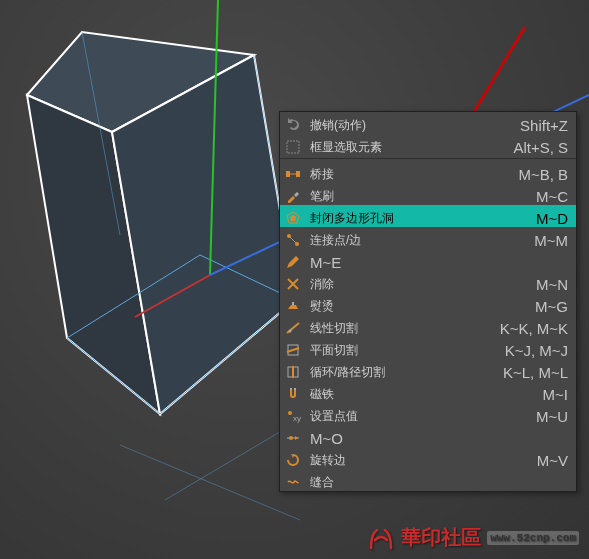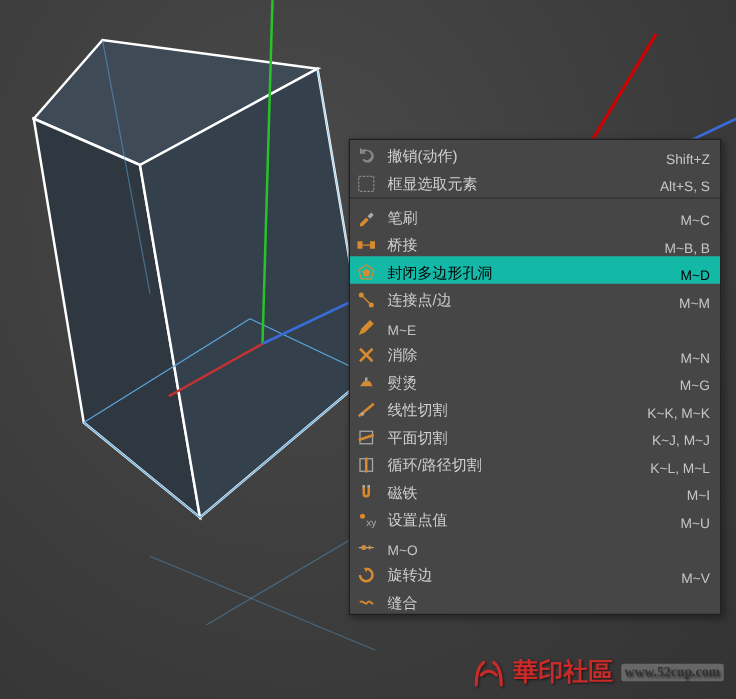--- a/index.html
+++ b/index.html
@@ -37,21 +37,21 @@
     color: #000;
   }
   .menu-item .icon {
     width: 18px; height: 18px;
     margin-right: 8px;
     display: flex; align-items: center; justify-content: center;
     flex-shrink: 0;
     margin-top: 18px;
   }
   .menu-item .label { flex: 1; }
-  .menu-item .shortcut { color: #c5c5c5; font-size: 11px; }
+  .menu-item .shortcut { color: #c5c5c5; font-size: 15px; }
   .menu-item.highlighted .shortcut { color: #000; }
   .menu-sep {
     height: 1px;
     background: #2f2f2f;
     margin: 2px 0;
   }
   .watermark {
     position: absolute;
     right: 10px; bottom: 8px;
     color: #c92a2a;
@@ -61,20 +61,21 @@
     display: flex; align-items: center; gap: 6px;
     text-shadow: 1px 1px 2px rgba(0,0,0,.6);
     text-align: right;
   }
   .watermark .sub {
     font-size: 11px;
     color: #333;
     background: rgba(255,255,255,.25);
     padding: 1px 3px;
     border-radius: 2px;
+    font-family: Liberation Mono, monospace;
   }
   .watermark svg { filter: drop-shadow(1px 1px 1px rgba(0,0,0,.5)); }
 </style>
 </head>
 <body>
 
 <div class="viewport">
   <svg width="589" height="559">
 
     <polygon points="27,95 82,32 254,55 112,132" fill="#3e4a56" stroke="#fff" stroke-width="2"></polygon>
@@ -125,37 +126,37 @@
           <rect x="2" y="2" width="12" height="12" fill="none" stroke="#888" stroke-dasharray="2 1"></rect>
         </svg>
       </span>
       <span class="label">框显选取元素</span>
       <span class="shortcut">Alt+S, S</span>
     </div>
     <div class="menu-sep"></div>
     <div class="menu-item">
       <span class="icon">
         <svg width="16" height="16" viewBox="0 0 16 16">
-          <path d="M3 13l5-5 2 2-5 5H3v-2z" fill="#d88b2e"></path>
-          <path d="M9 7l3-3 2 2-3 3z" fill="#aaa"></path>
-        </svg>
-      </span>
-      <span class="label">笔刷</span>
-      <span class="shortcut">M~C</span>
-    </div>
-    <div class="menu-item">
-      <span class="icon">
-        <svg width="16" height="16" viewBox="0 0 16 16">
           <rect x="1" y="5" width="4" height="6" fill="#d88b2e"></rect>
           <rect x="11" y="5" width="4" height="6" fill="#d88b2e"></rect>
           <line x1="5" y1="8" x2="11" y2="8" stroke="#d88b2e"></line>
         </svg>
       </span>
       <span class="label">桥接</span>
       <span class="shortcut">M~B, B</span>
+    </div>
+    <div class="menu-item">
+      <span class="icon">
+        <svg width="16" height="16" viewBox="0 0 16 16">
+          <path d="M3 13l5-5 2 2-5 5H3v-2z" fill="#d88b2e"></path>
+          <path d="M9 7l3-3 2 2-3 3z" fill="#aaa"></path>
+        </svg>
+      </span>
+      <span class="label">笔刷</span>
+      <span class="shortcut">M~C</span>
     </div>
     <div class="menu-item highlighted">
       <span class="icon">
         <svg width="16" height="16" viewBox="0 0 16 16">
           <polygon points="8,2 14,6 12,13 4,13 2,6" fill="none" stroke="#d88b2e"></polygon>
           <polygon points="8,5 11,7 10,11 6,11 5,7" fill="#d88b2e"></polygon>
         </svg>
       </span>
       <span class="label">封闭多边形孔洞</span>
       <span class="shortcut">M~D</span>

